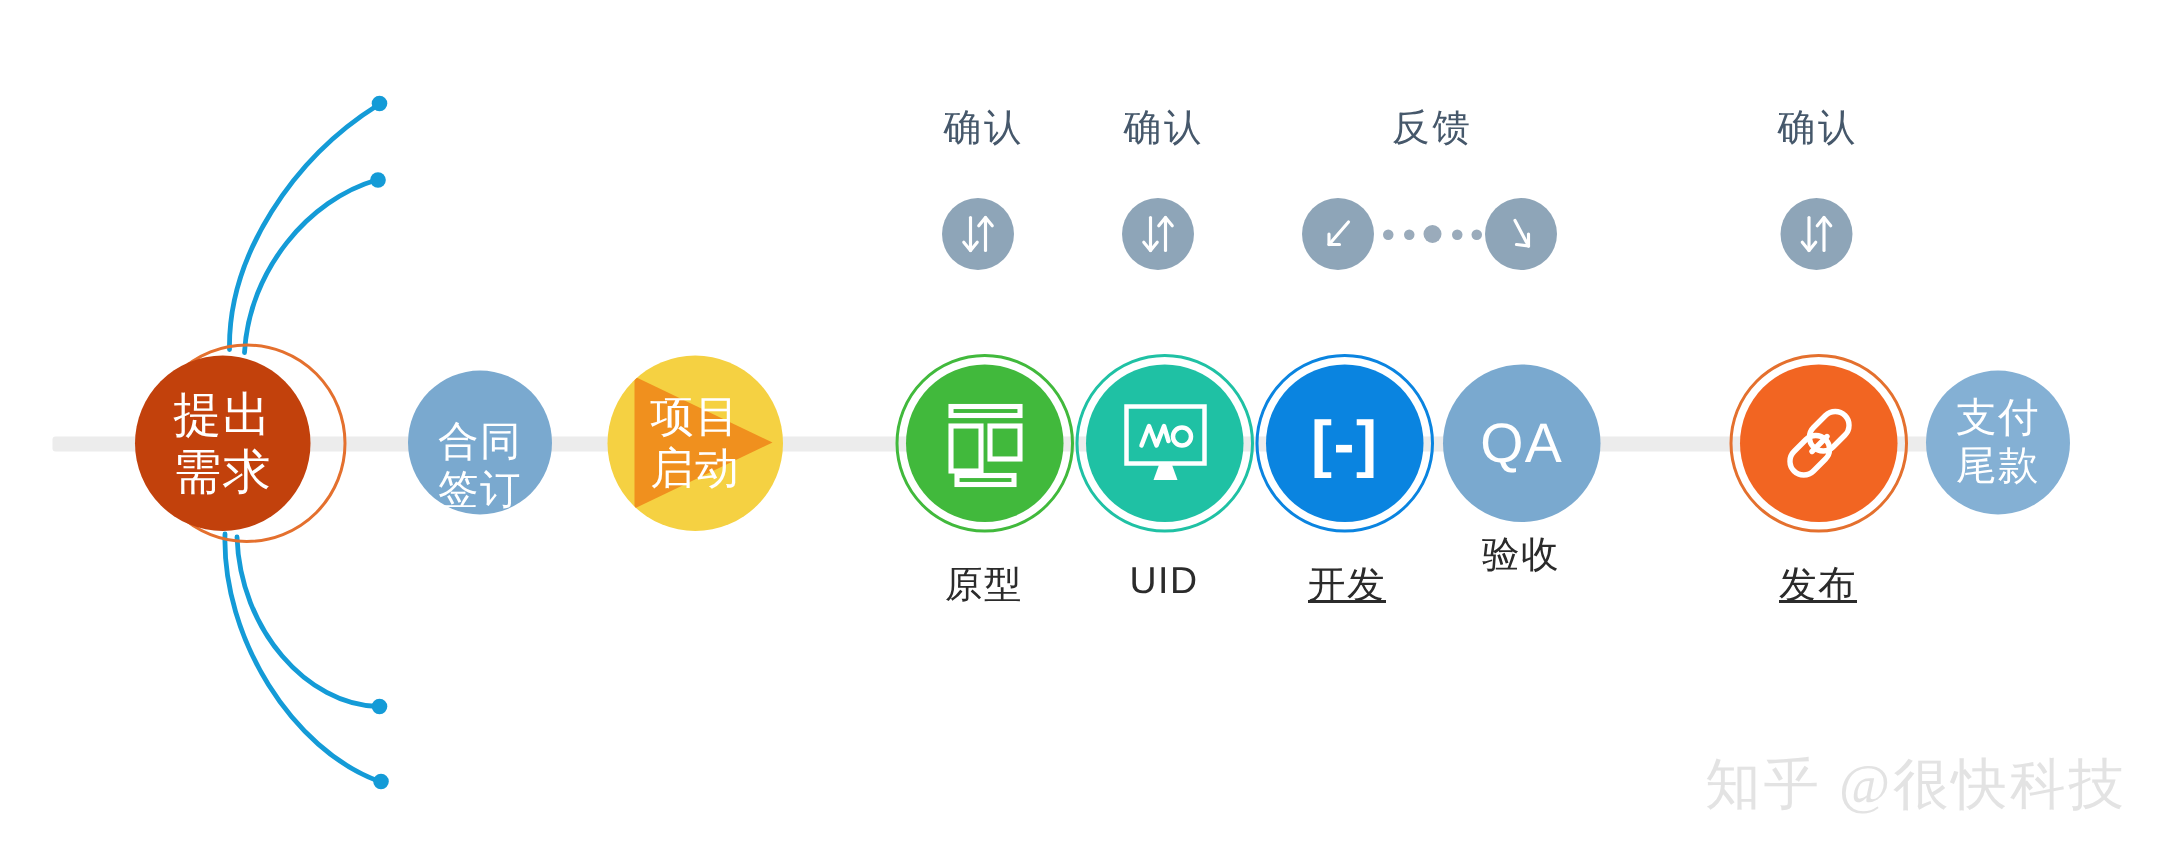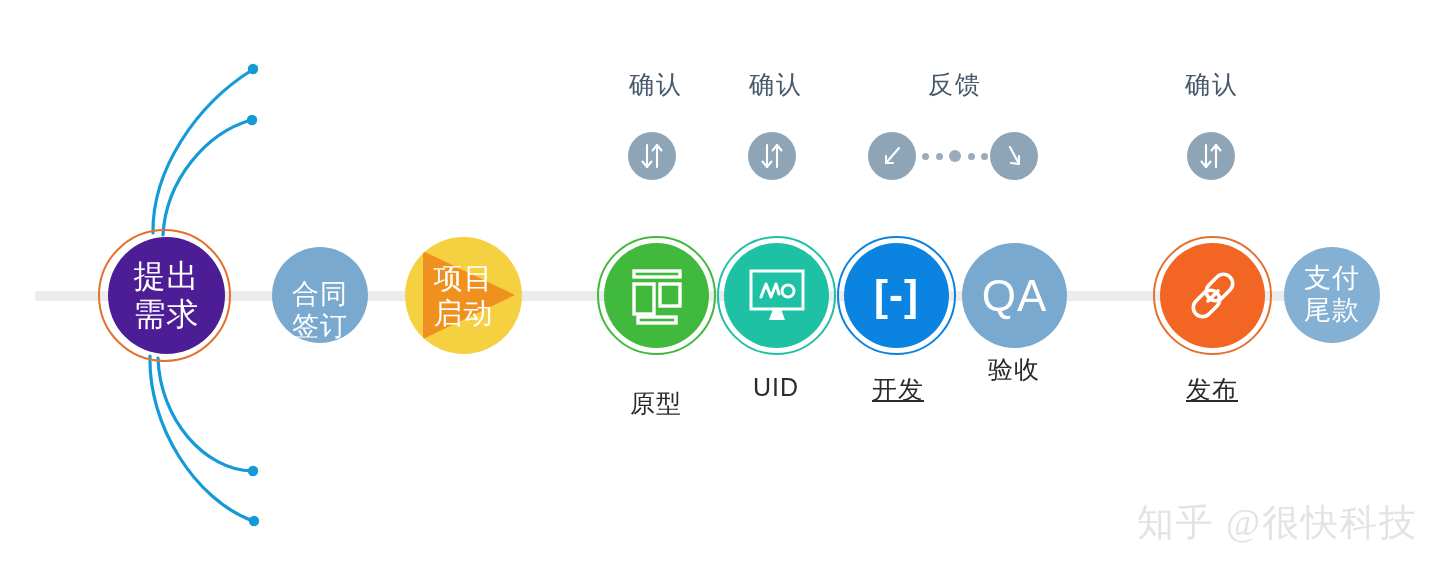--- a/index.html
+++ b/index.html
@@ -163,21 +163,21 @@
     </g>
     <g fill="#149bd7">
       <circle cx="253" cy="69" r="5.2"></circle>
       <circle cx="252" cy="120" r="5.2"></circle>
       <circle cx="253" cy="471" r="5.2"></circle>
       <circle cx="254" cy="521" r="5.2"></circle>
     </g>
   </svg>
 
   <div class="node-ring" style="left:98px; top:229px; width:133px; height:133px; border:2px solid #e4702e;"></div>
-  <div class="node" style="left:108px; top:237px; width:117px; height:117px; background:#4c1d95;">
+  <div class="node" style="left:90px; top:237px; width:117px; height:117px; background:#c2410c;">
     <span class="node-label-cn" style="font-size:32px;">提出
 需求</span>
   </div>
 
   <div class="node" style="left:272px; top:247px; width:96px; height:96px; background:#7aa9cf;align-items:flex-end;">
     <span class="node-label-cn" style="font-size:27px;">合同
 签订</span>
   </div>
 
   <div class="node" style="left:405px; top:237px; width:117px; height:117px; background:#f5d142; overflow:hidden;">
@@ -190,42 +190,42 @@
 
   <div class="node-ring" style="left:597px; top:236px; width:119px; height:119px; border:2px solid #41b93c;"></div>
   <div class="node" style="left:604px; top:243px; width:105px; height:105px; background:#41b93c;">
     <svg width="62" height="62" viewBox="0 0 62 62" fill="none" stroke="#ffffff" stroke-width="3.4">
       <rect x="8" y="6" width="46" height="6"></rect>
       <rect x="8" y="19" width="20" height="30"></rect>
       <rect x="34" y="19" width="20" height="22"></rect>
       <rect x="12" y="52" width="38" height="6"></rect>
     </svg>
   </div>
-  <div class="caption" style="left:586px; top:387px; width:140px;">原型</div>
+  <div class="caption" style="left:586px; top:373px; width:140px;">原型</div>
 
   <div class="node-ring" style="left:717px; top:236px; width:119px; height:119px; border:2px solid #1fc1a4;"></div>
   <div class="node" style="left:724px; top:243px; width:105px; height:105px; background:#1fc1a4;">
     <svg width="64" height="60" viewBox="0 0 64 60" fill="none" stroke="#ffffff" stroke-width="3">
       <rect x="6" y="5" width="52" height="38"></rect>
       <path d="M 24 54 L 28 43 L 36 43 L 40 54 Z" fill="#ffffff" stroke="none"></path>
       <path d="M 16 31 L 21 18 L 26 31 L 31 18 L 34 28" stroke-linejoin="round" stroke-linecap="round"></path>
       <circle cx="43" cy="25" r="6"></circle>
     </svg>
   </div>
   <div class="caption" style="left:706px; top:373px; width:140px;">UID</div>
 
   <div class="node-ring" style="left:837px; top:236px; width:119px; height:119px; border:2px solid #0a84e0;"></div>
   <div class="node" style="left:844px; top:243px; width:105px; height:105px; background:#0a84e0;">
     <span style="color:#ffffff; font-size:42px; font-weight:700; letter-spacing:1px;
                  font-family:'Liberation Sans', sans-serif;">[-]</span>
   </div>
   <div class="caption" style="left:828px; top:373px; width:140px;text-decoration:underline;">开发</div>
 
   <div class="node" style="left:962px; top:243px; width:105px; height:105px; background:#7aa9cf;">
-    <span class="node-label-cn" style="font-size:44px; letter-spacing:1px;
+    <span class="node-label-cn" style="font-size:37px; letter-spacing:1px;
                  font-family:'Liberation Sans', sans-serif;">QA</span>
   </div>
   <div class="caption" style="left:944px; top:353px; width:140px;">验收</div>
 
   <div class="node-ring" style="left:1153px; top:236px; width:119px; height:119px; border:2px solid #e4702e;"></div>
   <div class="node" style="left:1160px; top:243px; width:105px; height:105px; background:#f26522;">
     <svg width="58" height="58" viewBox="0 0 58 58" fill="none" stroke="#ffffff" stroke-width="3.6" stroke-linecap="round">
       <path d="M 33 10 A 9 9 0 0 1 46 23 L 38 31 A 9 9 0 0 1 25 18 Z"></path>
       <path d="M 25 47 A 9 9 0 0 1 12 34 L 20 26 A 9 9 0 0 1 33 39 Z"></path>
       <line x1="24" y1="34" x2="34" y2="24"></line>

